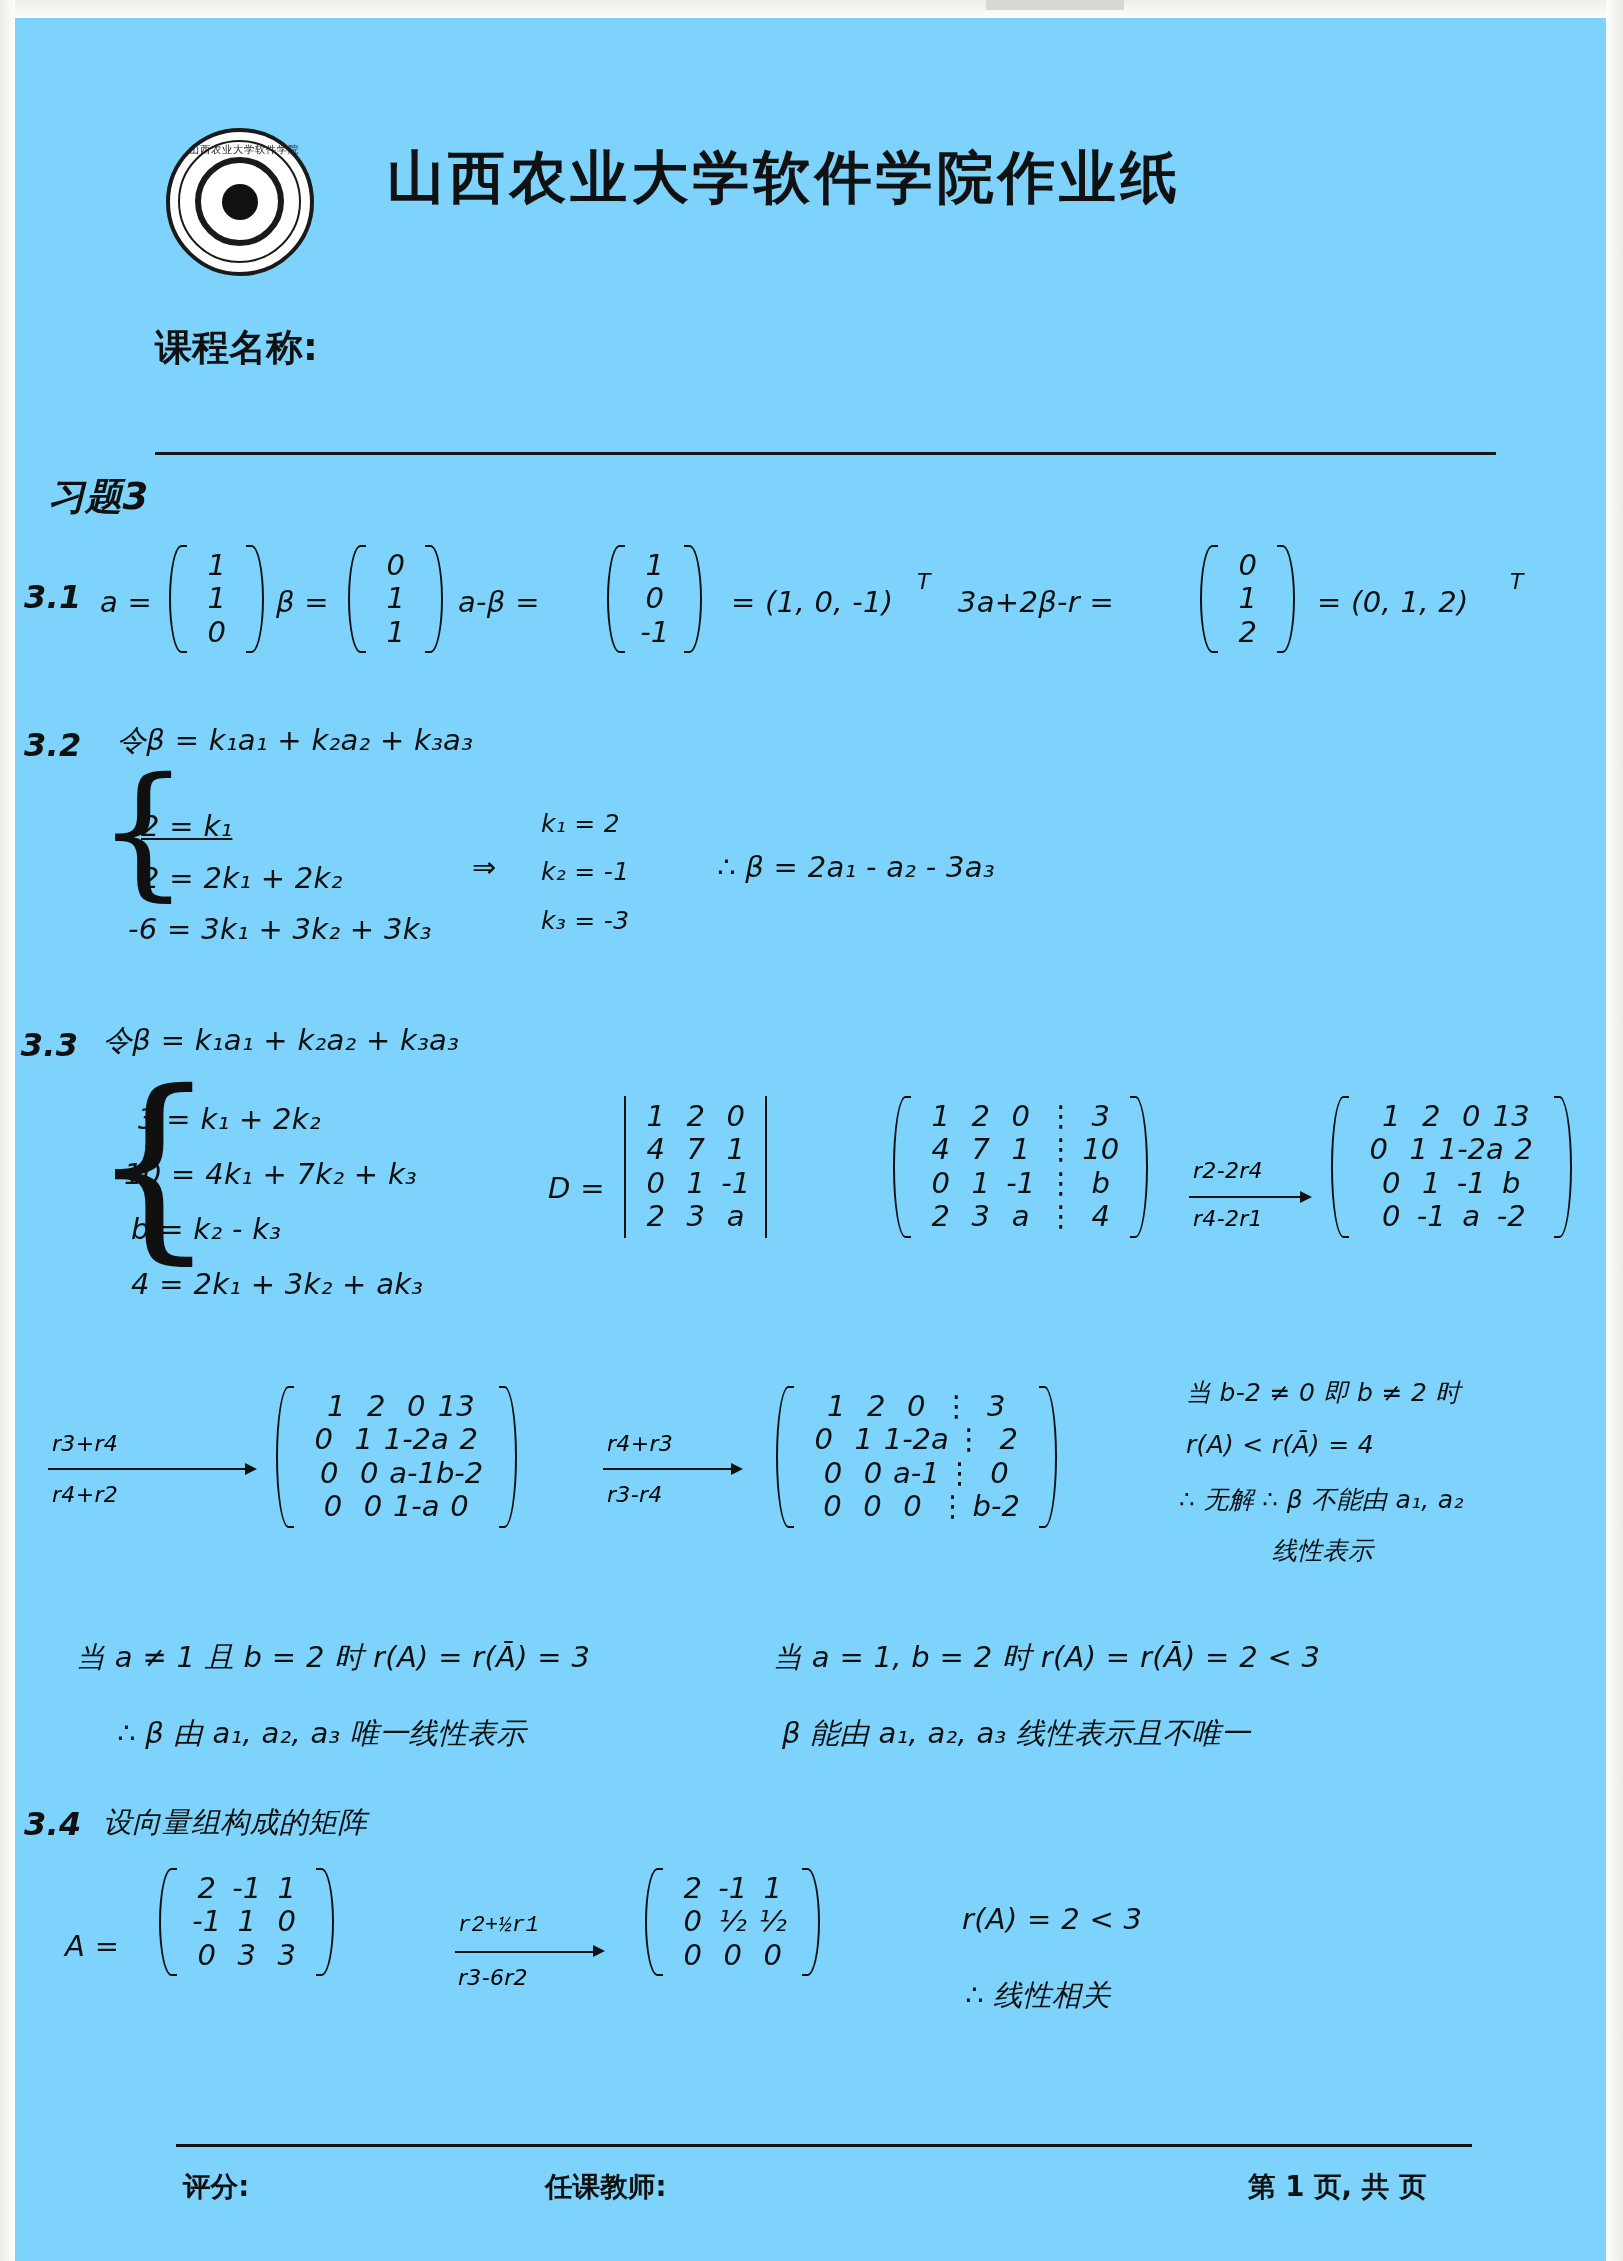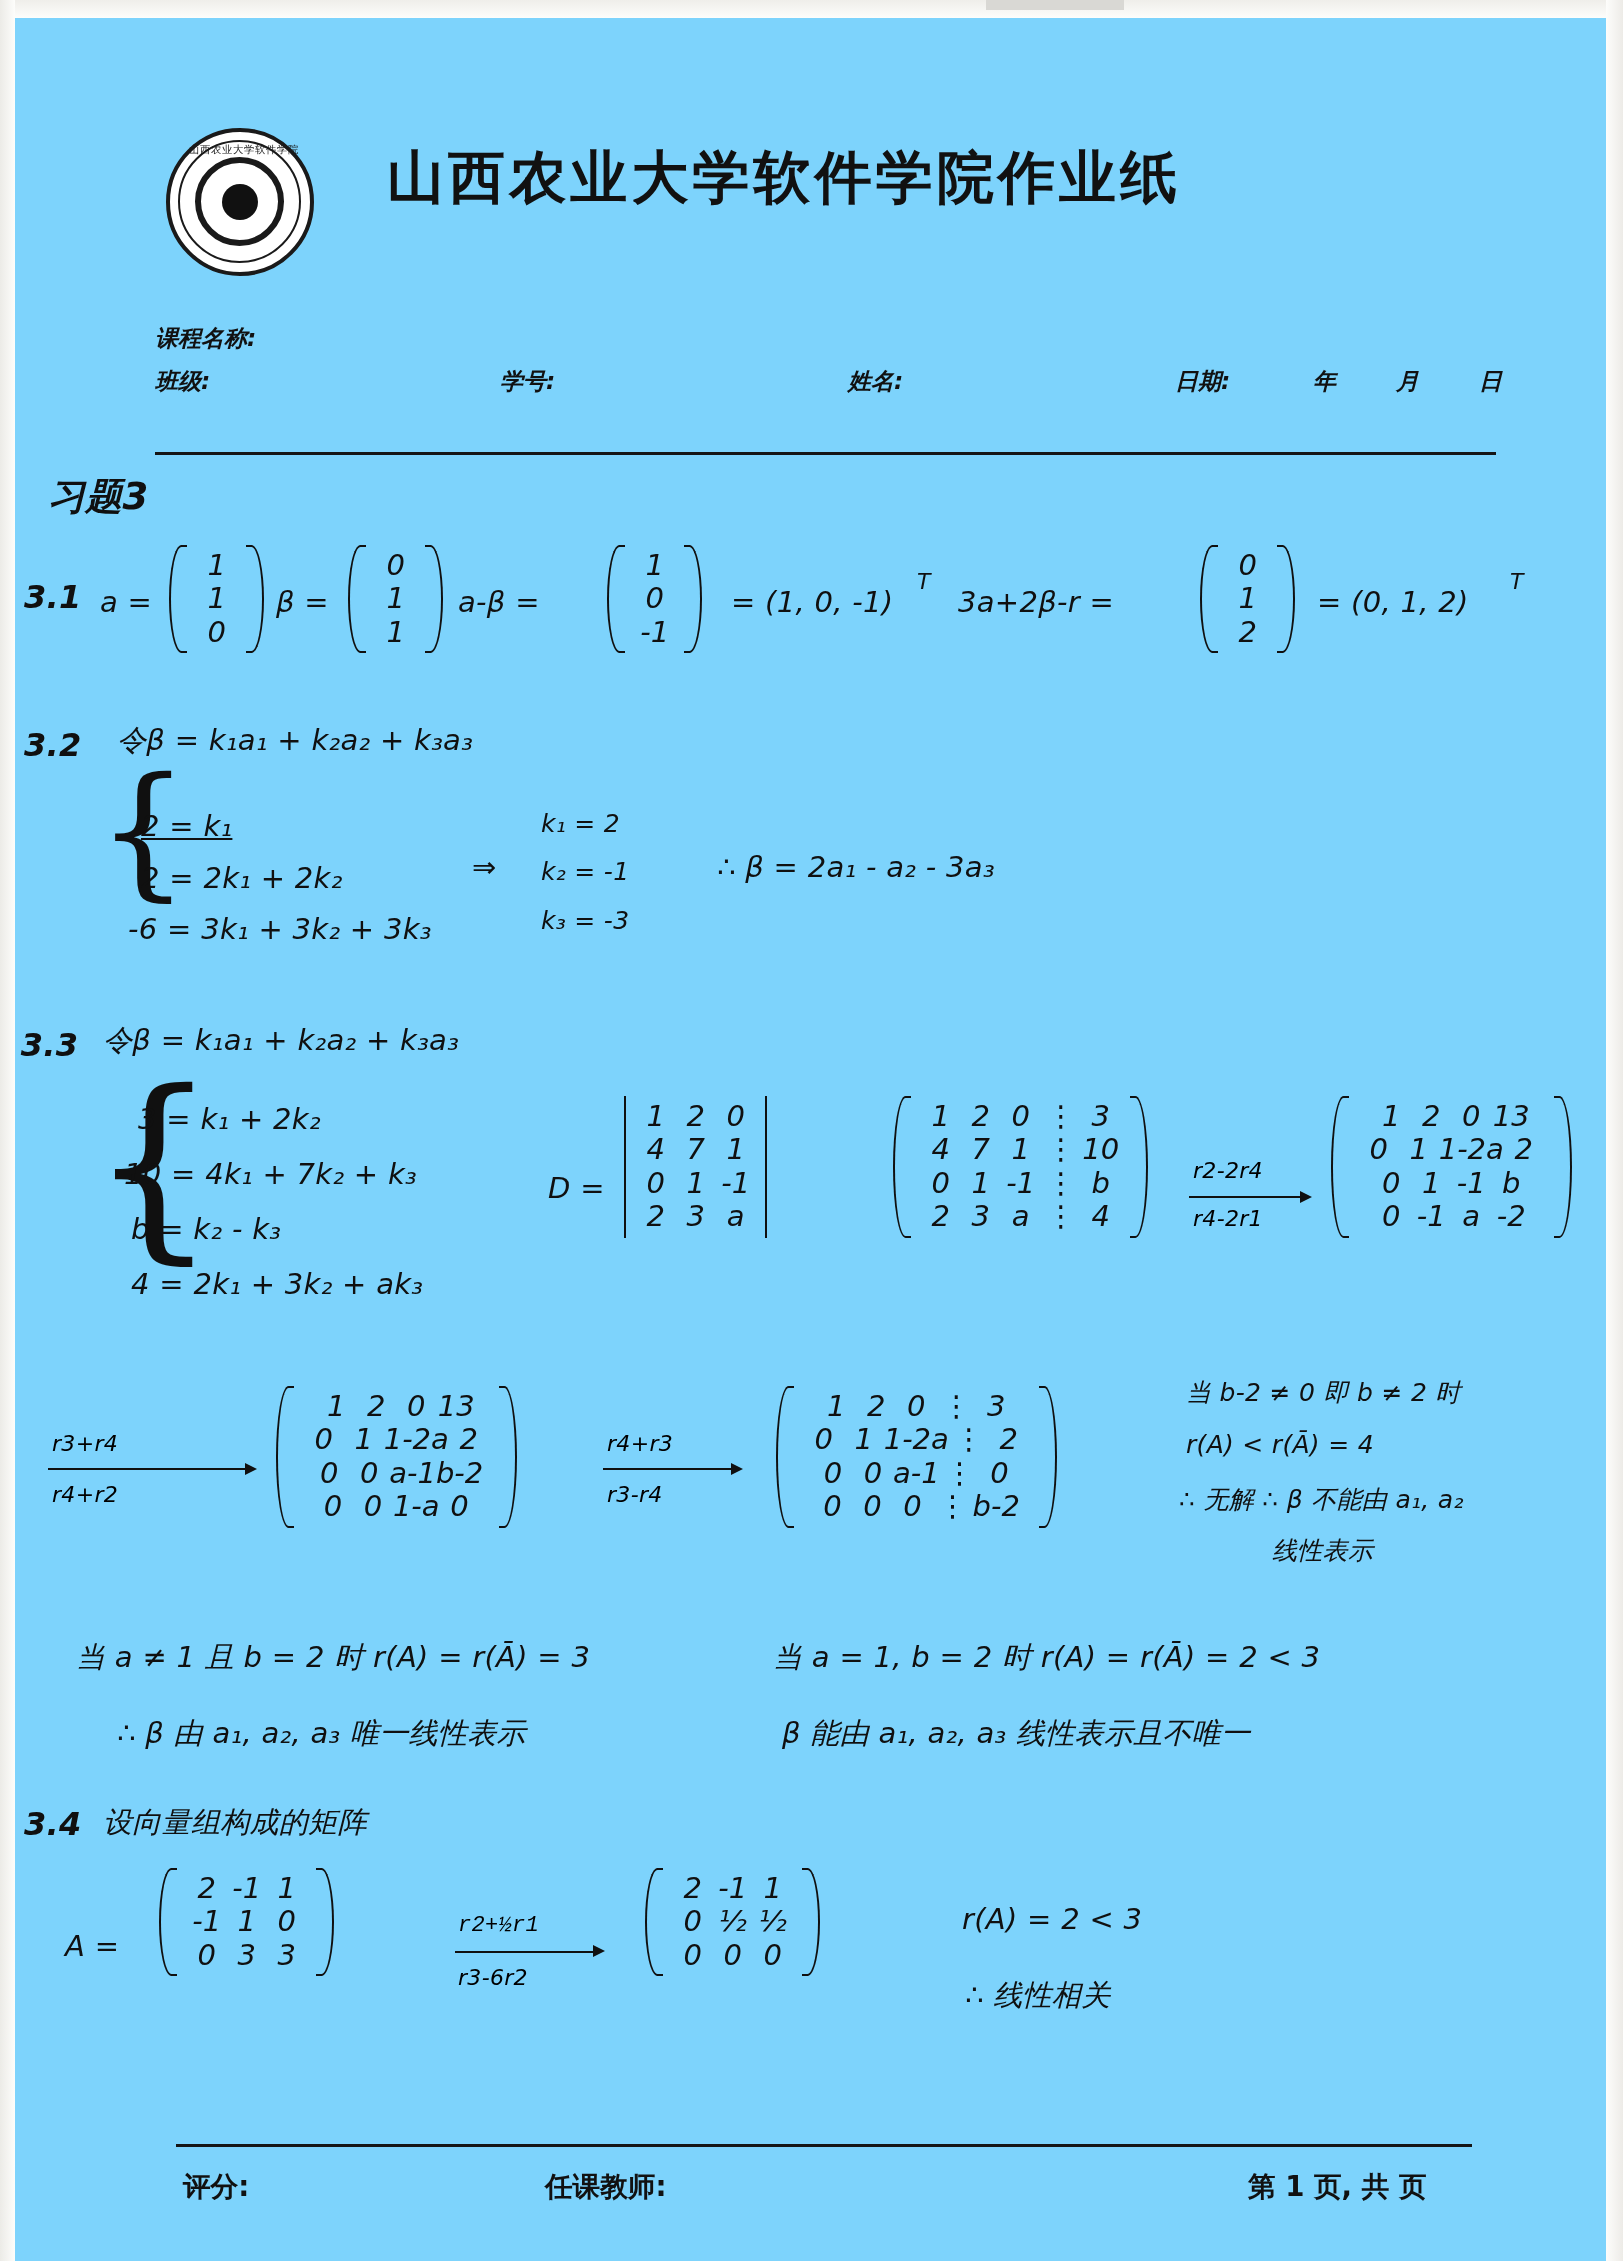--- a/index.html
+++ b/index.html
@@ -103,24 +103,23 @@
     font-family: "DejaVu Sans", sans-serif;
     white-space: nowrap;
   }
 
   
   .form {
     position: absolute;
     left: 155px;
     top: 323px;
     width: 1341px;
-    font-size: 23px;
+    font-size: 37px;
     font-weight: bold;
     color: #111;
-    font-style: italic;
   }
   .form-row {
     position: relative;
     height: 43px;
     white-space: nowrap;
   }
   .form-label { position: absolute; }
   .fr1-course { left: 0; top: 0; }
   .fr2-class  { left: 0;   top: 0; }
   .fr2-sid    { left: 345px; top: 0; }
@@ -263,29 +262,20 @@
       </div>
       <div class="logo-text-top">山西农业大学软件学院</div>
     </div>
     <div class="school-title">山西农业大学软件学院作业纸</div>
   </div>
 
   <div class="form">
     <div class="form-row">
       <span class="form-label fr1-course">课程名称:</span>
     </div>
-    <div class="form-row">
-      <span class="form-label fr2-class">班级:</span>
-      <span class="form-label fr2-sid">学号:</span>
-      <span class="form-label fr2-name">姓名:</span>
-      <span class="form-label fr2-date">日期:</span>
-      <span class="form-label fr2-y">年</span>
-      <span class="form-label fr2-m">月</span>
-      <span class="form-label fr2-d">日</span>
-    </div>
   </div>
   <div class="hrule"></div>
 
   <div class="hand hw h-title" style="left:48px; top:476px;">习题3</div>
 
   <div class="hand hw h-num" style="left:24px; top:579px;">3.1</div>
   <div class="hand hw h-txt" style="left:100px; top:586px;">a =</div>
   <div class="hand mtx" style="position:absolute; left:169px; top:545px;">
     <span class="paren-l"></span>
     <span class="mtx-body h-txt">

